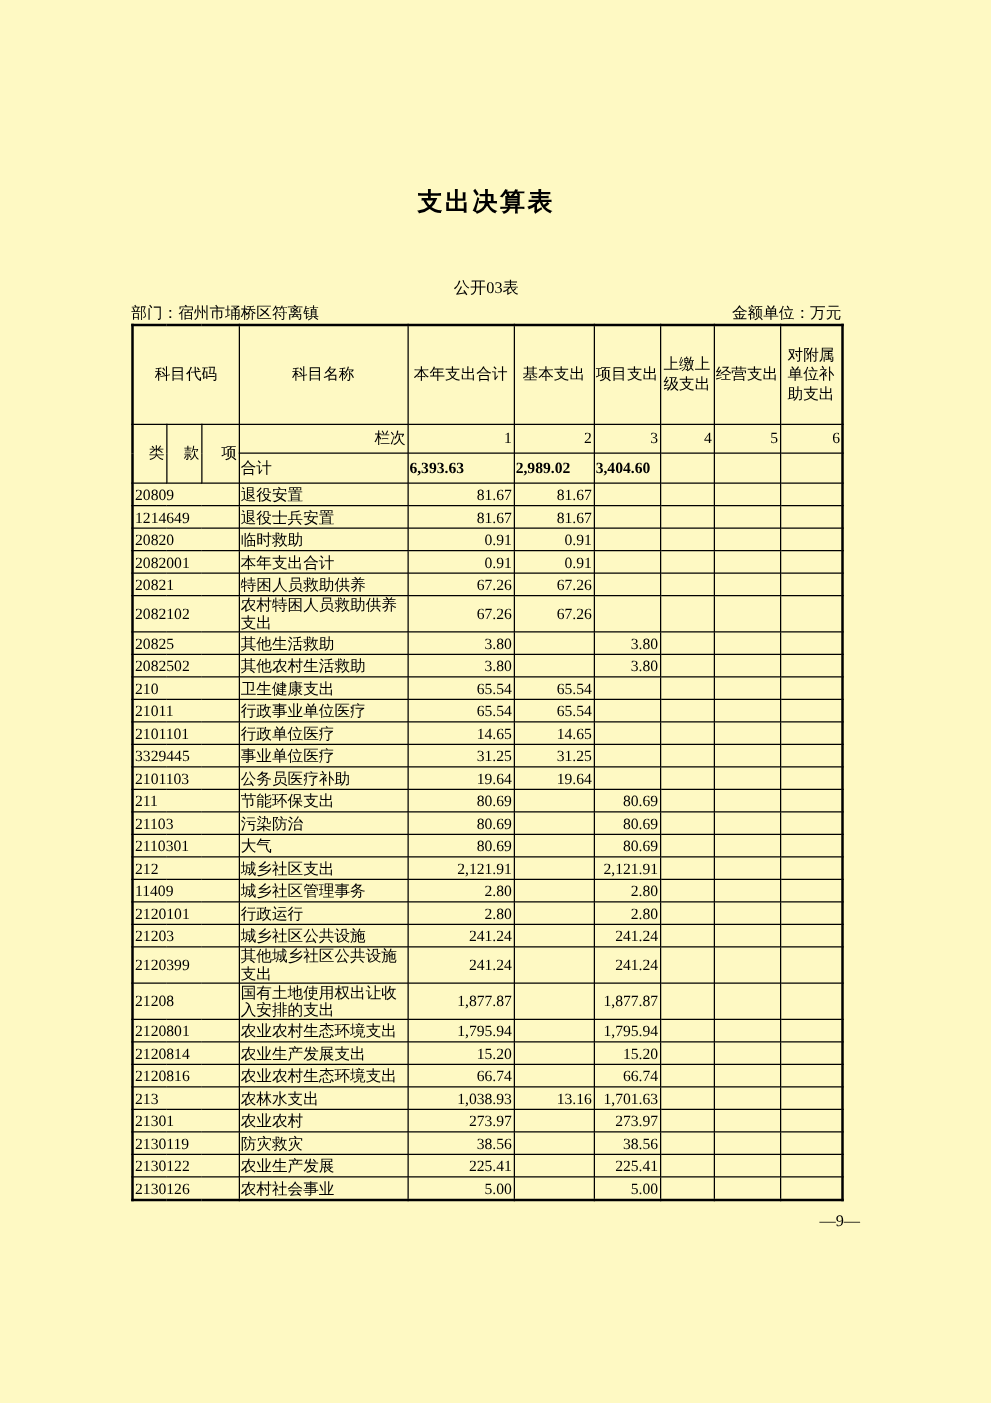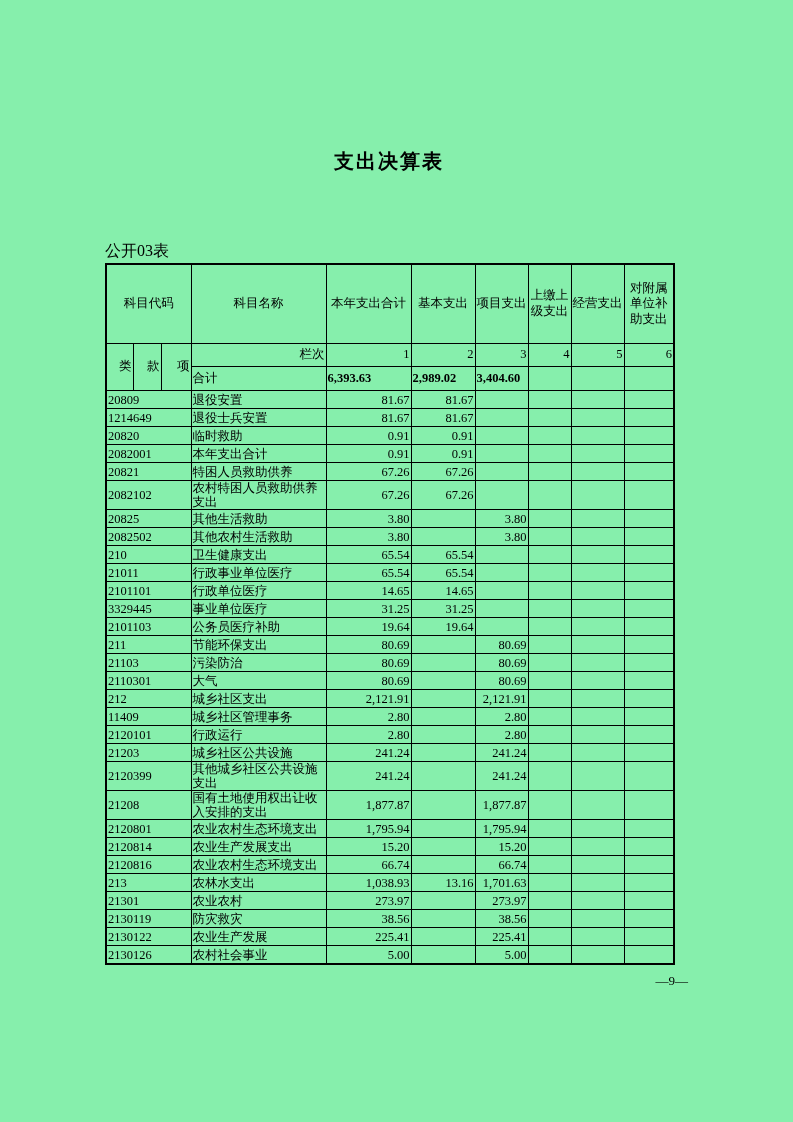--- a/index.html
+++ b/index.html
@@ -1,41 +1,41 @@
 <!DOCTYPE html>
 <html><head>
 <meta charset="utf-8">
 <style>
   html, body { margin: 0; padding: 0; background: #ffffff; }
   .page {
     position: relative;
     width: 793px;
     height: 1122px;
-    background: #86efac;
+    background: #fef9c3;
     color: #000000;
     font-family: "Liberation Serif", "DejaVu Serif", serif;
     box-sizing: border-box;
     overflow: hidden;
   }
   .title {
     margin: 0;
     padding-top: 148px;
     width: 568px;
     margin-left: 105px;
     text-align: center;
     font-size: 20px;
     font-weight: bold;
     letter-spacing: 2px;
   }
   .form-label {
     width: 568px;
     margin-left: 105px;
-    margin-top: 66px;
-    text-align: left;
-    font-size: 16px;
+    margin-top: 46px;
+    text-align: center;
+    font-size: 13px;
   }
   .meta-row {
     width: 568px;
     margin-left: 105px;
     margin-top: 3px;
     display: flex;
     justify-content: space-between;
     font-size: 12.5px;
     line-height: 16px;
   }
@@ -77,20 +77,24 @@
 </style>
 </head>
 <body>
 
 <div class="page">
 
   <h1 class="title">支出决算表</h1>
 
   <div class="form-label">公开03表</div>
 
+  <div class="meta-row">
+    <span>部门：宿州市埇桥区符离镇</span>
+    <span>金额单位：万元</span>
+  </div>
 
   <table class="fin">
     <colgroup>
       <col style="width:27px">
         <col style="width:28px">
         <col style="width:30px">
       <col style="width:135px">
       <col style="width:85px">
       <col style="width:64px">
       <col style="width:53px">

